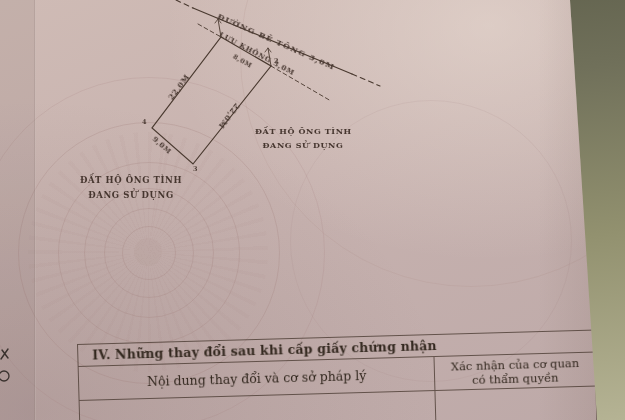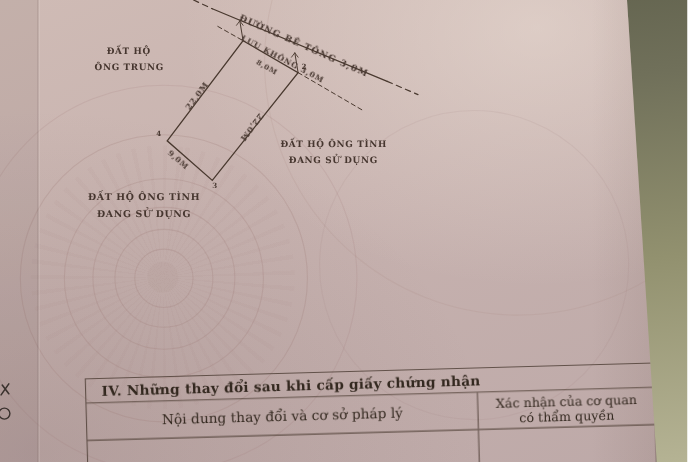--- a/index.html
+++ b/index.html
@@ -89,24 +89,20 @@
     <div class="lab rot soft" style="left:223px;top:28px;font-size:7px;letter-spacing:0.8px;transform:rotate(28deg);">LƯU KHÔNG 3,0M</div>
     <div class="lab rot dim soft" style="left:237px;top:50px;font-size:6.5px;transform:rotate(30deg);">8,0M</div>
     <div class="lab rot dim soft" style="left:165px;top:95px;font-size:7.5px;transform:rotate(-53deg);">22,0M</div>
     <div class="lab rot dim soft" style="left:243px;top:108px;font-size:7.5px;transform:rotate(127deg);">22,0M</div>
     <div class="lab rot dim soft" style="left:158px;top:133px;font-size:7px;transform:rotate(41deg);">9,0M</div>
 
     <div class="corner-digit soft" style="left:274px;top:57px;">2</div>
     <div class="corner-digit soft" style="left:193px;top:165px;">3</div>
     <div class="corner-digit soft" style="left:142px;top:118px;">4</div>
 
-    <div class="lab soft" style="left:86px;top:39px;width:62px;font-size:8px;line-height:15px;">
-      <div>ĐẤT HỘ</div>
-      <div>ÔNG TRUNG</div>
-    </div>
     <div class="lab soft" style="left:255px;top:124px;width:96px;font-size:8px;line-height:14px;">
       <div>ĐẤT HỘ ÔNG TÌNH</div>
       <div>ĐANG SỬ DỤNG</div>
     </div>
     <div class="lab soft" style="left:66px;top:173px;width:130px;font-size:8.5px;line-height:15px;">
       <div>ĐẤT HỘ ÔNG TÌNH</div>
       <div>ĐANG SỬ DỤNG</div>
     </div>
 
     <div class="tbl soft">

